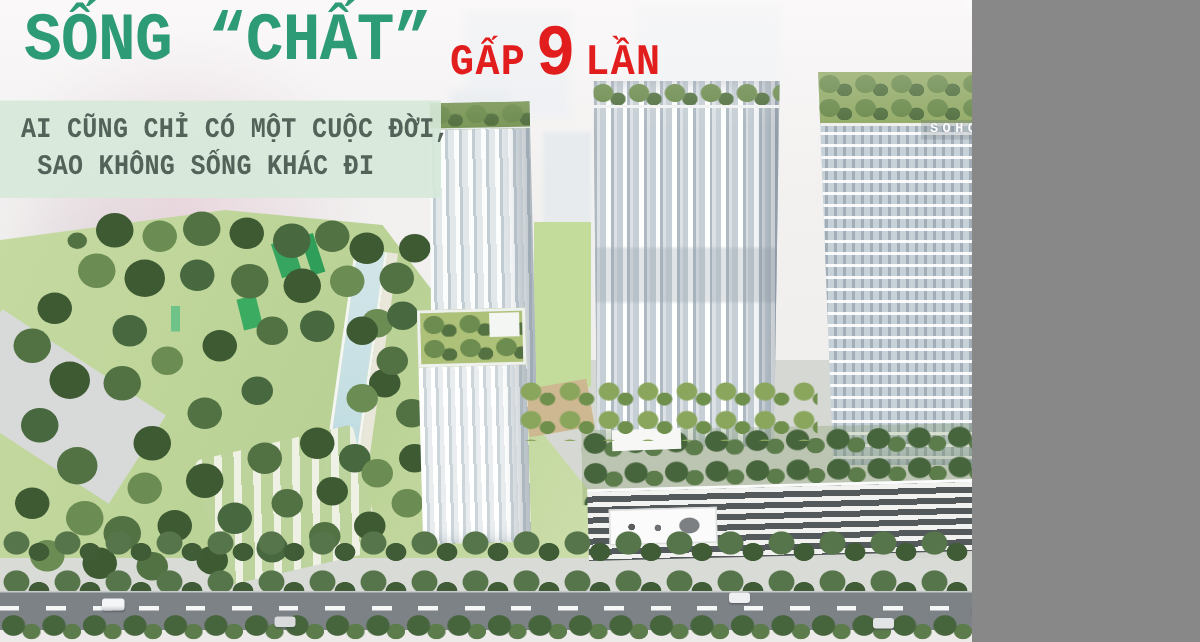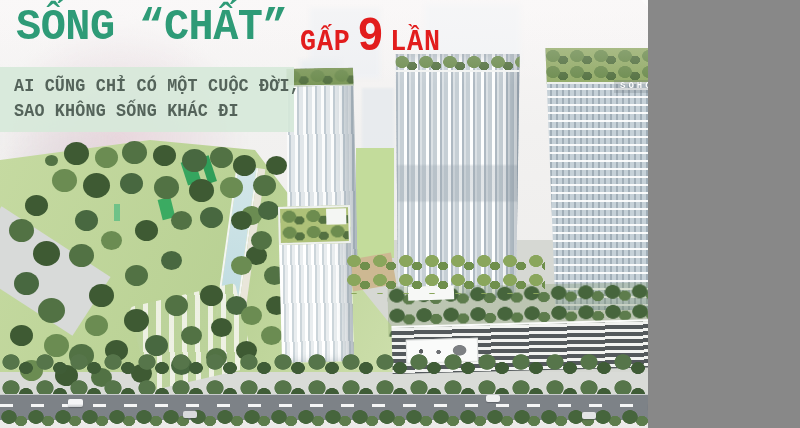--- a/index.html
+++ b/index.html
@@ -64,21 +64,21 @@
     205px 95px 0 4px #3e5a33,185px 145px 0 4px #486840;}
   .cluster{width:11px;height:10px;border-radius:50%;background:#4a6a3e;}
   
   .h1{left:16px;top:5px;font-weight:700;font-size:45px;line-height:1;color:#2E9B77;
       letter-spacing:-0.5px;transform:scaleX(.93);transform-origin:left top;white-space:nowrap;}
   .h2{left:300px;top:13px;display:flex;align-items:baseline;gap:7px;color:#E21D1D;font-weight:700;
       transform:scaleX(.92);transform-origin:left top;white-space:nowrap;}
   .h2 .sm{font-size:29px;letter-spacing:1px;}
   .h2 .big{font-size:48px;line-height:1;}
   .tag{left:0;top:67px;width:294px;box-sizing:border-box;padding:7px 0 8px 14px;
-       background:rgba(214,233,217,.9);color:#54635A;font-weight:700;font-size:19px;line-height:25px;}
+       background:rgba(214,233,217,.9);color:#54635A;font-weight:700;font-size:19px;line-height:25px;text-align:center;}
   .tag .inner{transform:scaleX(.88);transform-origin:left top;white-space:nowrap;letter-spacing:.2px;}
 </style>
 </head>
 <body>
 
 <div class="stage">
 
   <div class="abs" style="left:620px;top:0;width:180px;height:170px;background:linear-gradient(200deg,#fbfbfa 55%,#eff0f0);clip-path:polygon(12% 0,100% 0,100% 100%,45% 42%);"></div>
   <div class="abs" style="left:-40px;top:-10px;width:320px;height:300px;filter:blur(6px);background:radial-gradient(closest-side,rgba(226,197,208,.6),rgba(230,215,222,.35) 55%,rgba(0,0,0,0) 78%);"></div>
   <div class="abs" style="left:-30px;top:90px;width:200px;height:220px;filter:blur(6px);background:radial-gradient(closest-side,rgba(205,200,205,.5),rgba(0,0,0,0) 75%);"></div>

